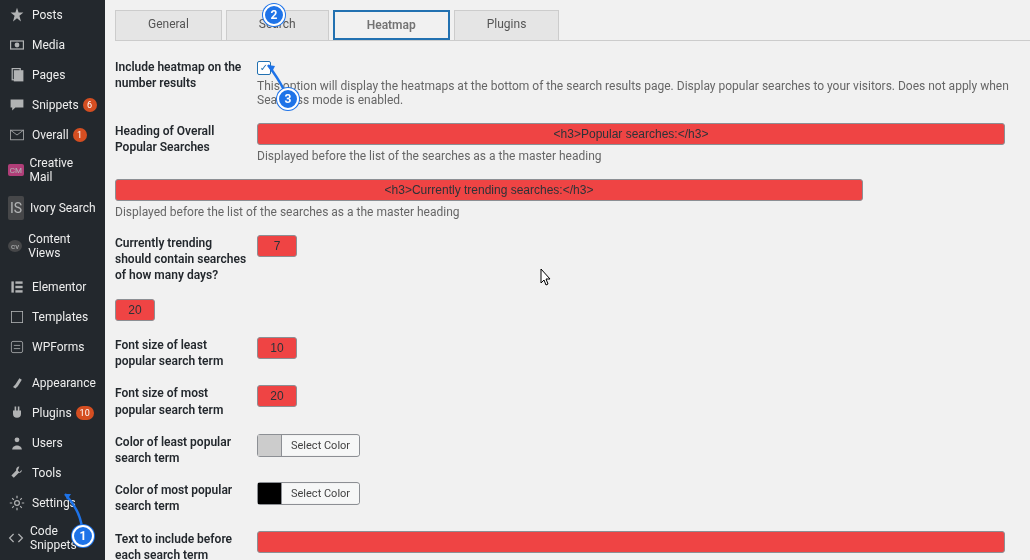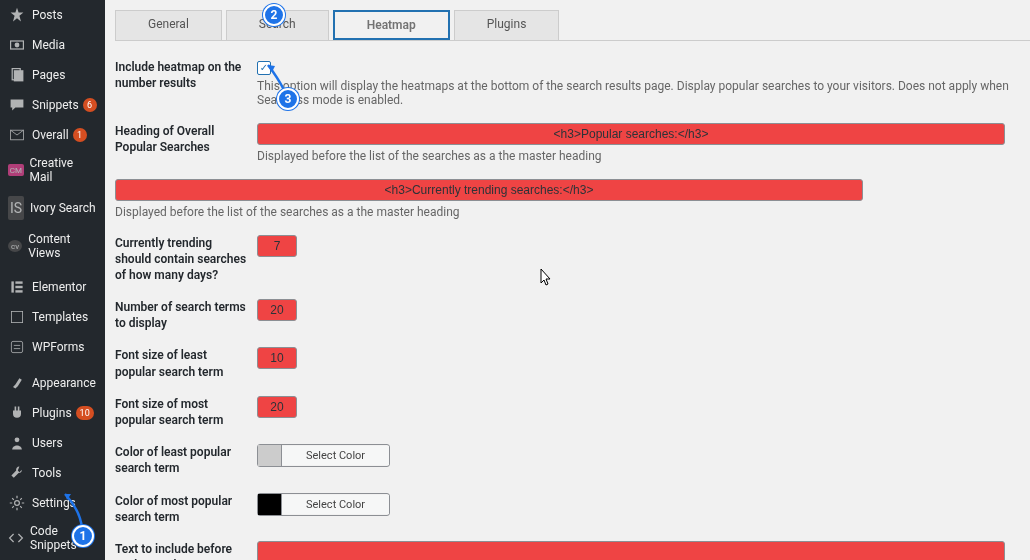--- a/index.html
+++ b/index.html
@@ -14,21 +14,21 @@
 .tab.active { background: #f1f1f1; border: 2px solid #2271b1; color: #737373; font-weight: 600; }
 .form-row { display: flex; margin-bottom: 16px; }
 .form-label { width: 142px; flex-shrink: 0; font-weight: 600; color: #23282d; font-size: 12px; line-height: 1.35; padding-right: 10px; }
 .form-field { flex: 1; padding-right: 20px; }
 .form-field input[type="text"] { width: 100%; max-width: 748px; padding: 3px 6px; border: 1px solid #8c8f94; border-radius: 3px; background: #ef4444; font-size: 12px; color: #2c3338; text-align: center; }
 .form-field input.small { width: 40px; }
 .form-field .help { color: #666; font-size: 12px; margin-top: 4px; }
 .checkbox { width: 14px; height: 14px; border: 1px solid #2271b1; border-radius: 2px; background: #fff; display: inline-flex; align-items: center; justify-content: center; color: #2271b1; font-size: 10px; }
 .color-pick { display: flex; align-items: center; border: 1px solid #8c8f94; border-radius: 3px; width: fit-content; }
 .color-swatch { width: 24px; height: 21px; border-right: 1px solid #8c8f94; }
-.color-btn { padding: 3px 24px; font-size: 11px; background: #f6f7f7; }
+.color-btn { padding: 3px 9px; font-size: 11px; background: #f6f7f7; }
 .annotation { position: absolute; width: 22px; height: 22px; background: #1e73e8; border-radius: 50%; color: #fff; font-weight: 700; font-size: 12px; display: flex; align-items: center; justify-content: center; border: 2px solid #fff; box-shadow: 0 0 0 1px #1e73e8; z-index: 50; }
 .arrow-svg { position: absolute; z-index: 45; pointer-events: none; }
 .cursor-icon { position: absolute; left: 540px; top: 268px; font-size: 13px; color: #222; }
 svg.ico { width: 16px; height: 16px; fill: currentColor; }
 </style>
 </head>
 <body>
 
 <div class="sidebar">
   <div class="sidebar-item">
@@ -207,21 +207,20 @@
   </div>
 
   <div class="form-row">
     <div class="form-label">Currently trending should contain searches of how many days?</div>
     <div class="form-field">
       <input type="text" class="small" value="7" style="">
     </div>
   </div>
 
   <div class="form-row">
-    <div class="form-label">Number of search terms to display</div>
     <div class="form-field"><input type="text" class="small" value="20" style=""></div>
   </div>
 
   <div class="form-row">
     <div class="form-label">Font size of least popular search term</div>
     <div class="form-field"><input type="text" class="small" value="10" style=""></div>
   </div>
 
   <div class="form-row">
     <div class="form-label">Font size of most popular search term</div>

